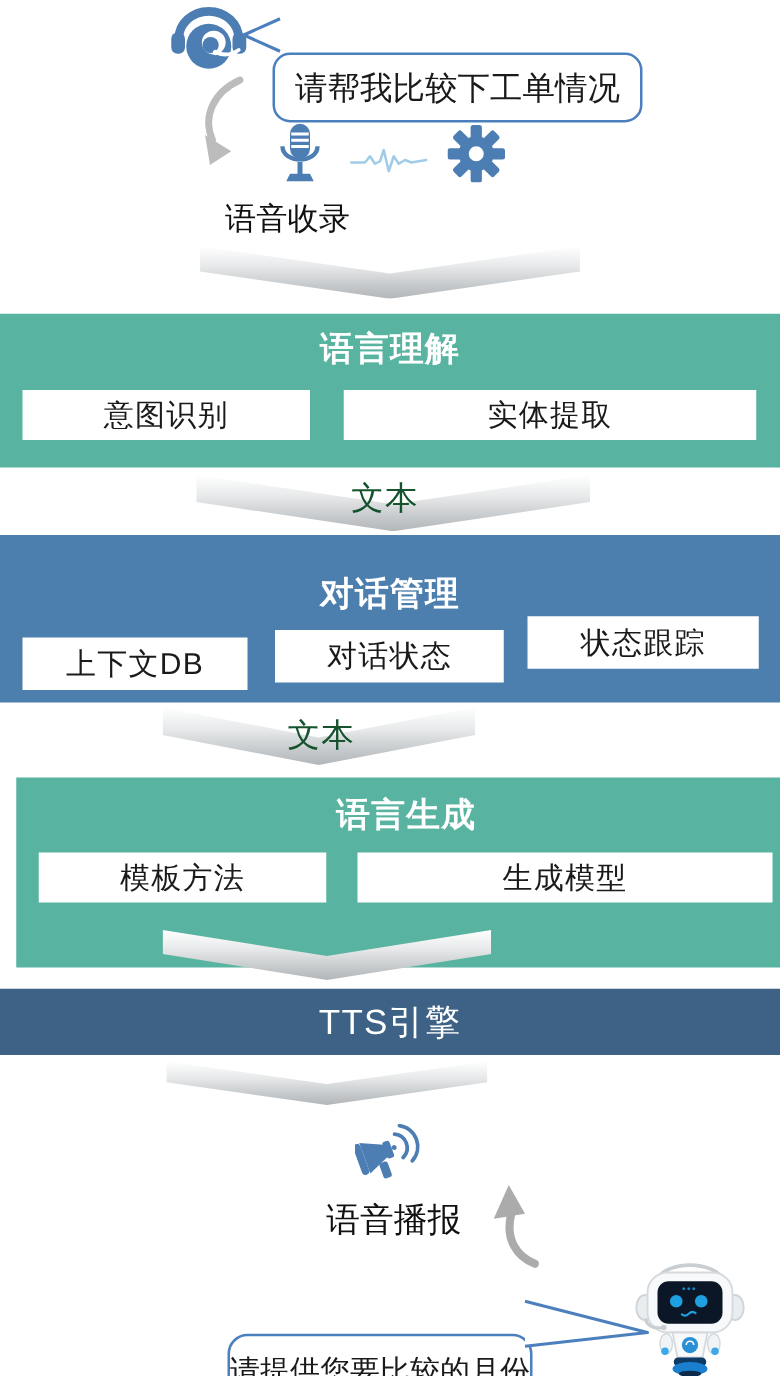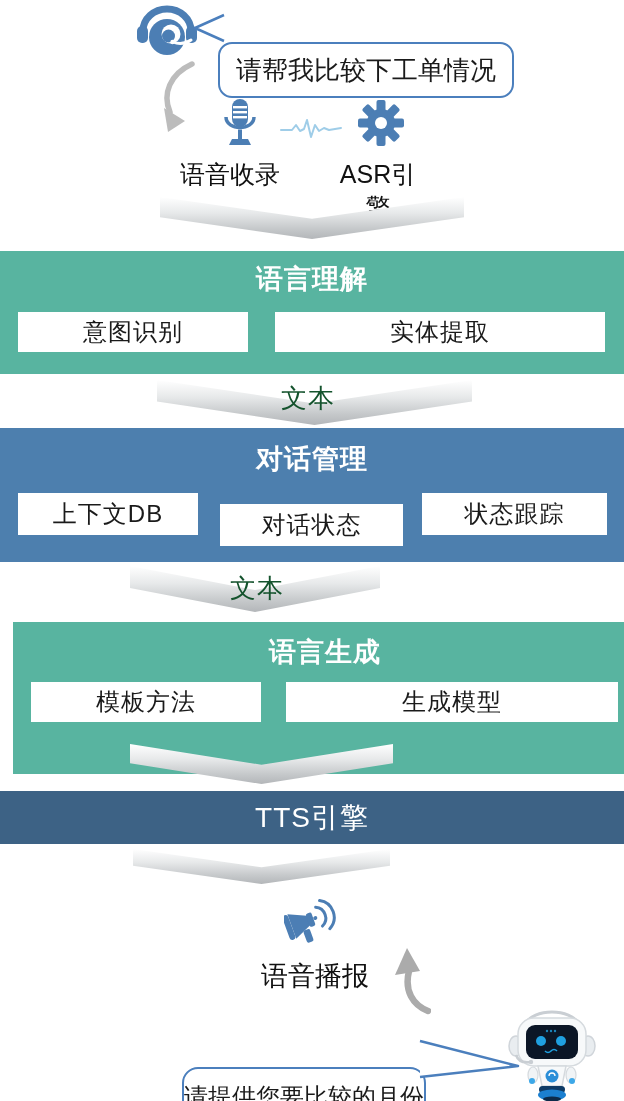--- a/index.html
+++ b/index.html
@@ -80,36 +80,35 @@
         <rect x="-4.5" y="-23" width="9" height="12" rx="2" transform="rotate(225)"></rect>
         <rect x="-4.5" y="-23" width="9" height="12" rx="2" transform="rotate(270)"></rect>
         <rect x="-4.5" y="-23" width="9" height="12" rx="2" transform="rotate(315)"></rect>
       </g>
       <circle r="14" fill="#4c7eb4"></circle>
       <circle r="6" fill="#ffffff"></circle>
     </g>
   </svg>
 
   <div class="lbl" style="left:180px;top:158px;width:100px;font-size:25px;">语音收录</div>
-  <div class="lbl" style="left:328px;top:158px;width:100px;font-size:25px;">ASR引擎</div>
 
   <div class="chevron" style="left:160px;top:197px;width:304px;height:42px;"></div>
 
   <section class="block teal" style="top:251px;height:123px;">
     <div class="block-title" style="padding-top:10px;">语言理解</div>
     <div class="wbox" style="left:18px;top:61px;width:230px;height:40px;">意图识别</div>
     <div class="wbox" style="left:275px;top:61px;width:330px;height:40px;">实体提取</div>
   </section>
 
   <div class="chevron" style="left:157px;top:380px;width:315px;height:45px;"></div>
   <div class="conn-lbl" style="left:258px;top:381px;width:100px;">文本</div>
 
   <section class="block blue" style="top:428px;height:134px;">
-    <div class="block-title" style="padding-top:13px;">对话管理</div>
-    <div class="wbox" style="left:18px;top:65px;width:180px;height:42px;">上下文DB</div>
+    <div class="block-title" style="padding-top:13px;margin-top:16px;">对话管理</div>
+    <div class="wbox" style="left:18px;top:82px;width:180px;height:42px;">上下文DB</div>
     <div class="wbox" style="left:220px;top:76px;width:183px;height:42px;">对话状态</div>
     <div class="wbox" style="left:422px;top:65px;width:185px;height:42px;">状态跟踪</div>
   </section>
 
   <div class="chevron" style="left:130px;top:566px;width:250px;height:46px;"></div>
   <div class="conn-lbl" style="left:207px;top:571px;width:100px;">文本</div>
 
   <section class="block teal" style="top:622px;height:152px;margin-left:13px;">
     <div class="block-title" style="padding-top:12px;">语言生成</div>
     <div class="wbox" style="left:18px;top:60px;width:230px;height:40px;">模板方法</div>

